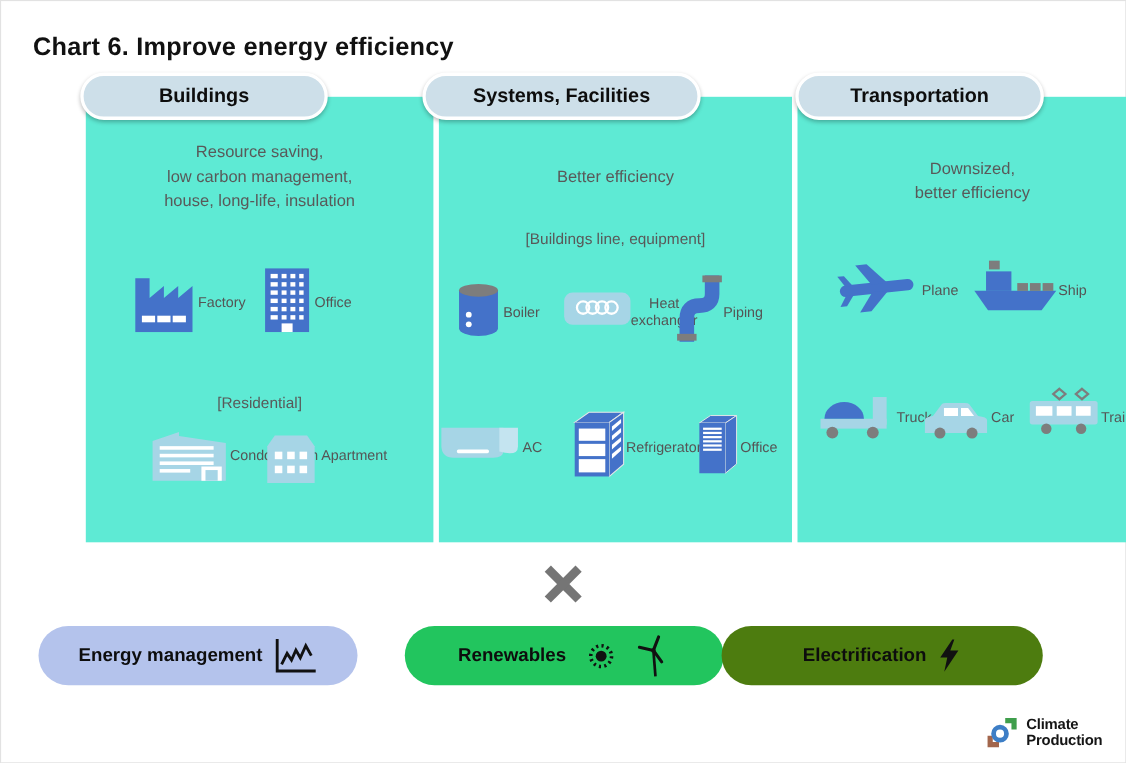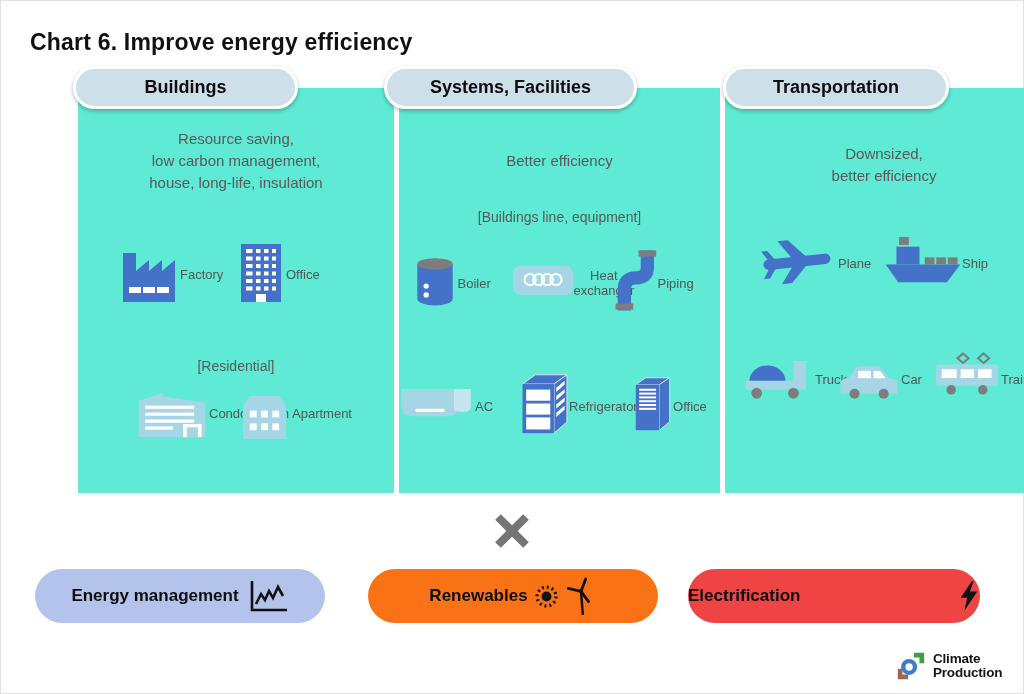--- a/index.html
+++ b/index.html
@@ -15,22 +15,22 @@
   .seclabel{position:absolute;left:0;right:0;text-align:center;font-size:14px;color:#595959;}
   .row{position:absolute;left:0;right:0;display:flex;justify-content:center;align-items:flex-end;}
   .cell{display:flex;flex-direction:row;align-items:center;}
   .icon-box{display:flex;align-items:flex-end;justify-content:center;}
   .icon-box.center{align-items:center;}
   .item-label{margin-top:6px;font-size:13px;line-height:15px;color:#555;text-align:center;max-width:92px;}
   .xwrap{position:absolute;left:489px;top:508px;}
   .strategy{position:absolute;top:569px;height:54px;border-radius:27px;display:flex;align-items:center;
        justify-content:center;gap:10px;font-size:17px;font-weight:bold;color:#0d0d0d;}
   .strategy.em{left:35px;width:290px;background:#b4c3ec;}
-  .strategy.rn{left:368px;width:290px;background:#f97316;gap:5px;}
-  .strategy.el{left:688px;width:292px;background:#ef4444;justify-content:space-between;}
+  .strategy.rn{left:368px;width:290px;background:#22c55e;gap:18px;}
+  .strategy.el{left:656px;width:292px;background:#4d7c0f;}
   .logo{position:absolute;left:894px;top:649px;display:flex;align-items:center;gap:5px;}
   .logo-text{font-size:13.5px;font-weight:bold;line-height:14px;color:#151515;letter-spacing:-.2px;}
 </style>
 </head>
 <body>
 
 <div class="frame"></div>
 
 <h1 class="title">Chart 6. Improve energy efficiency</h1>
 

